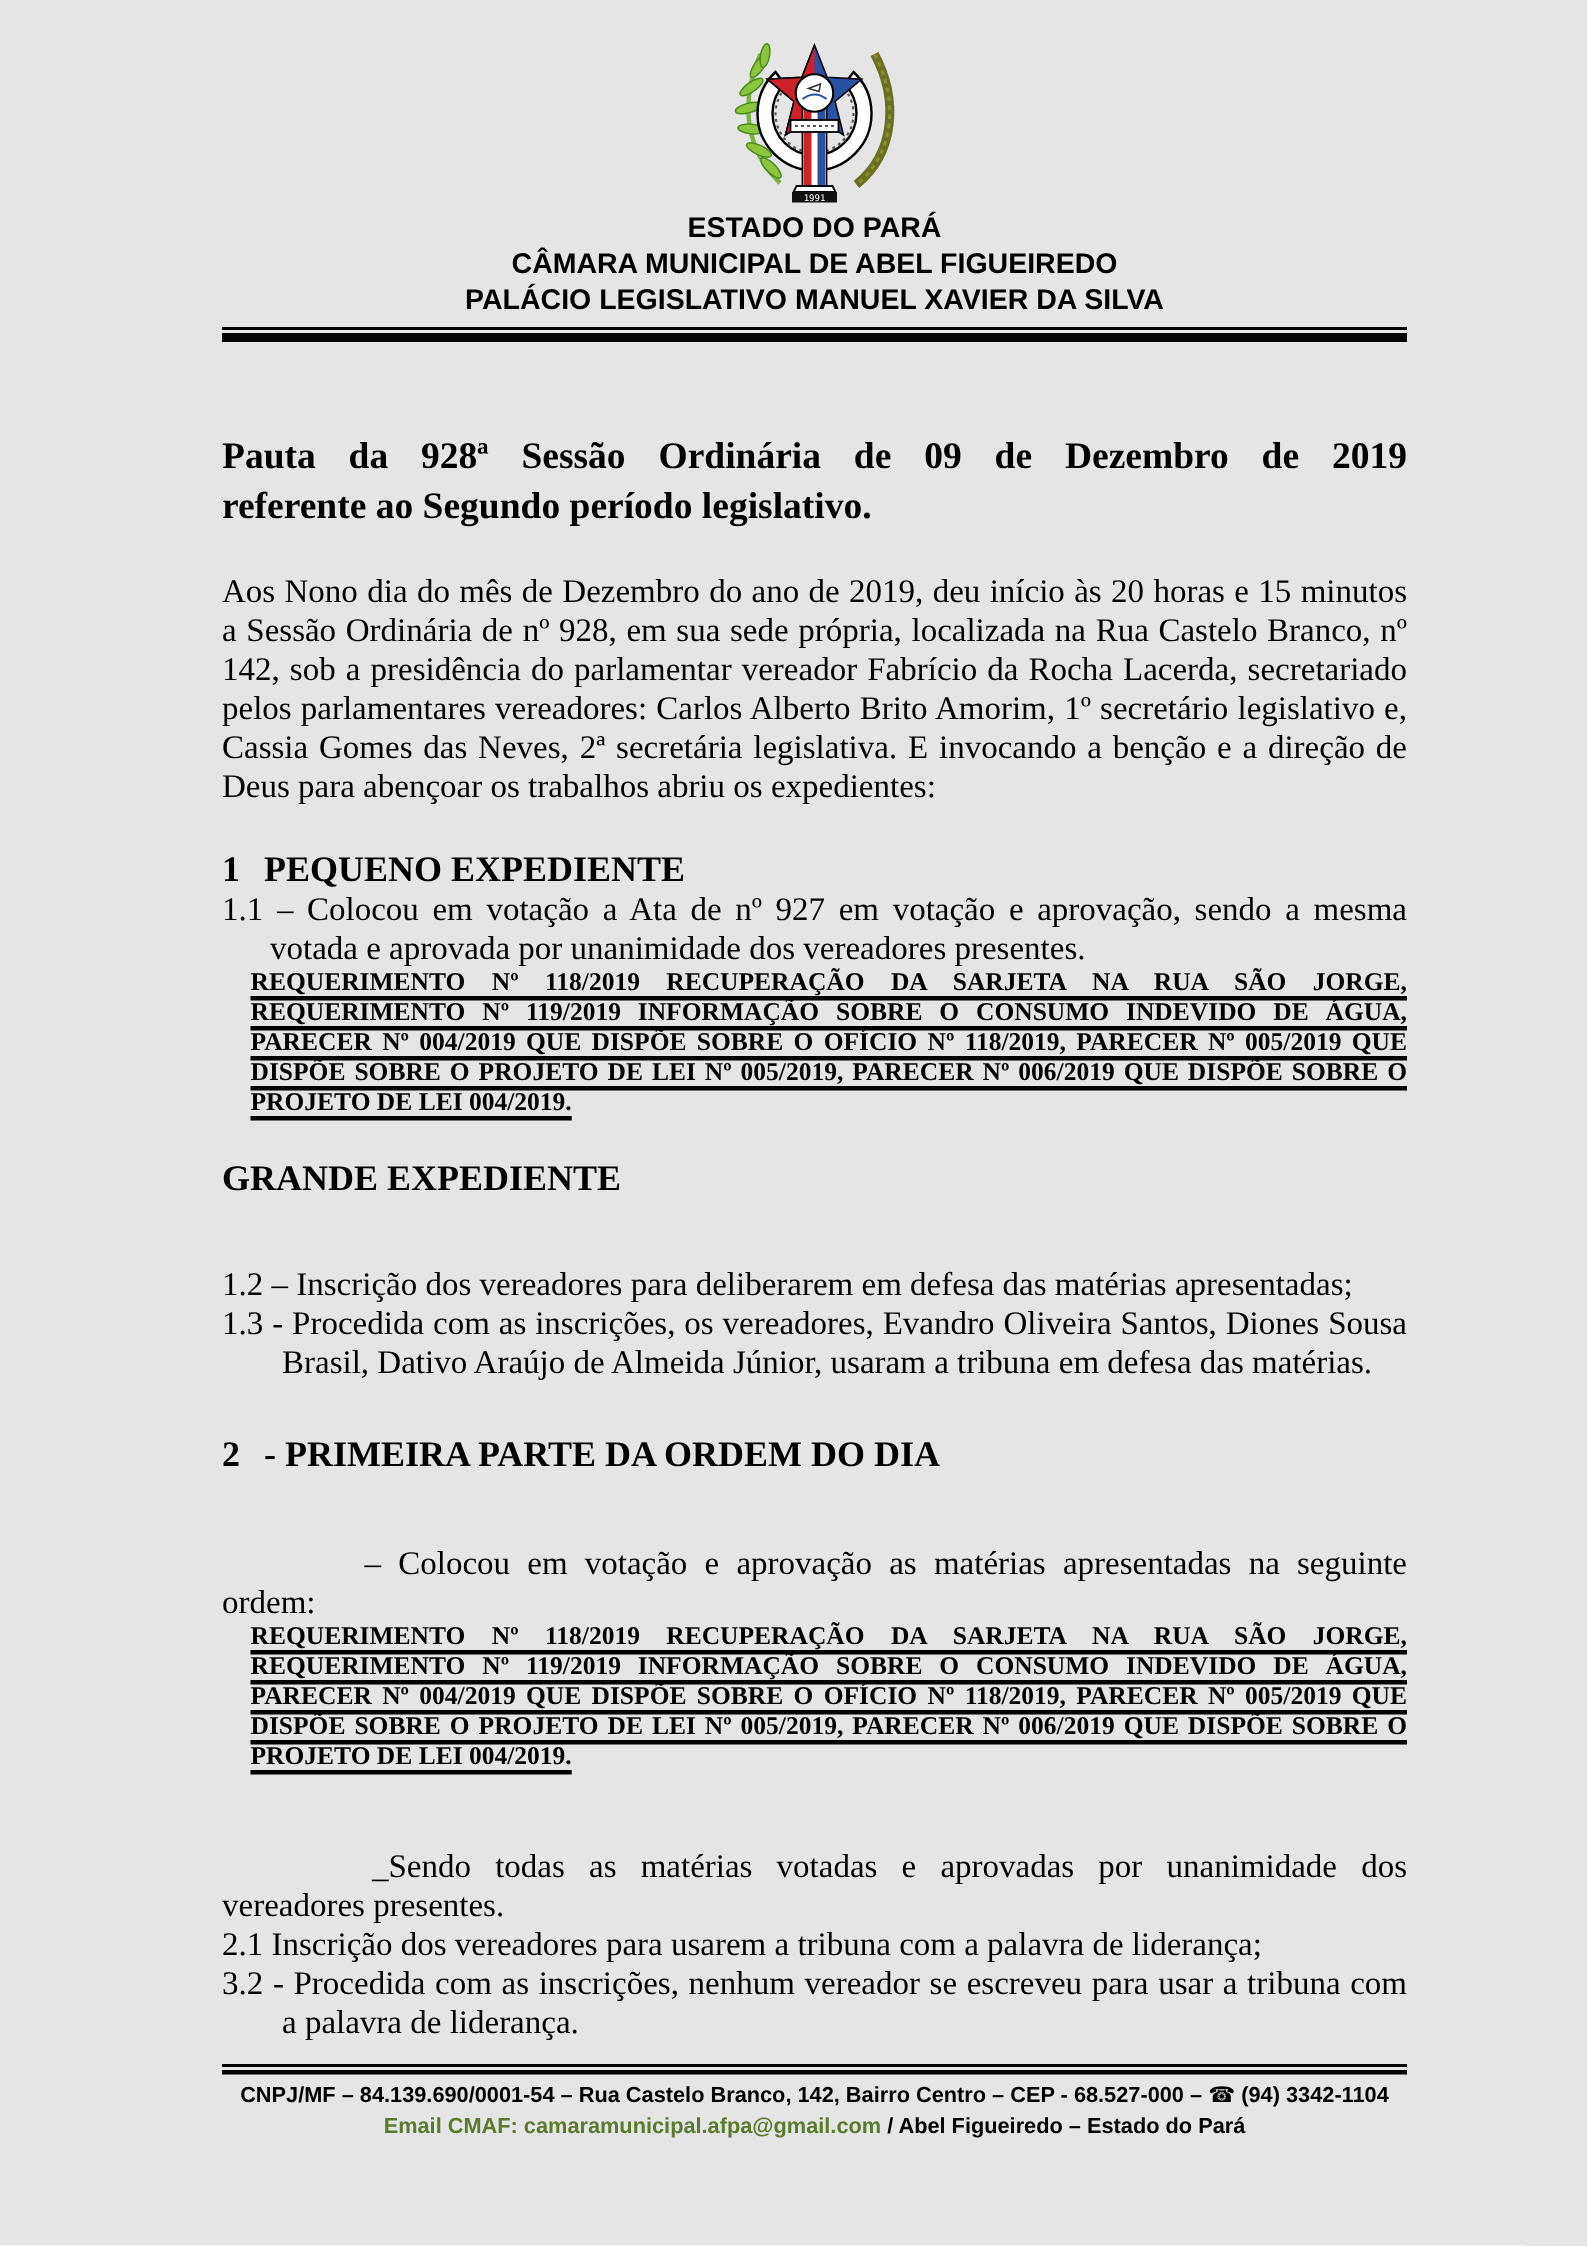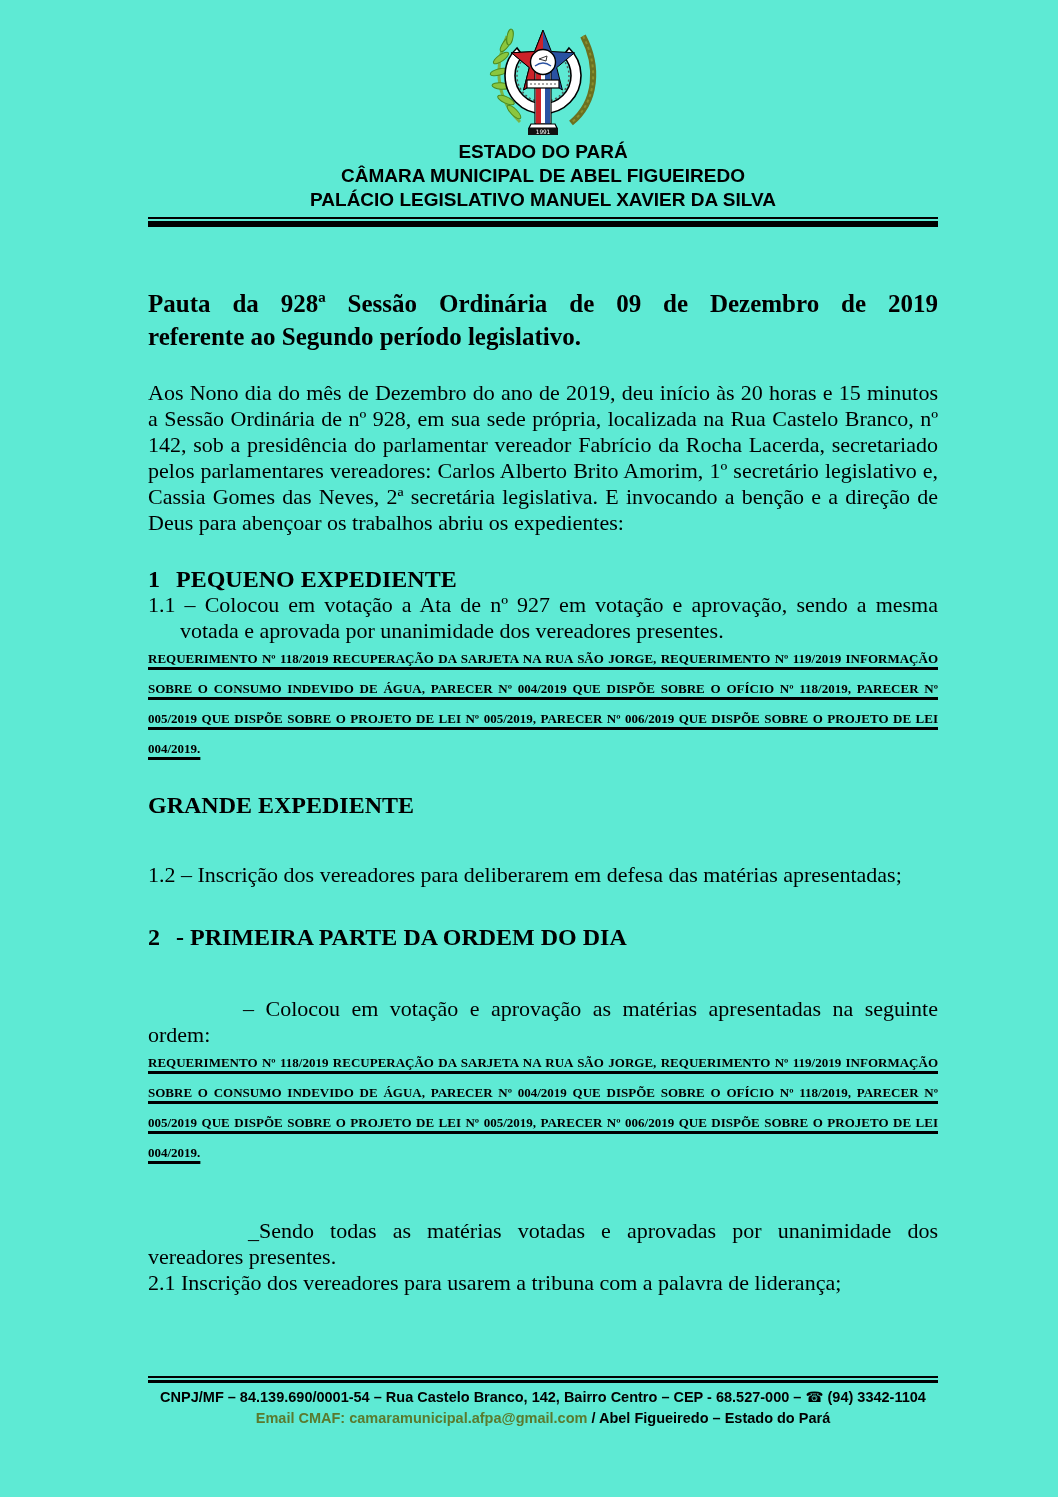--- a/index.html
+++ b/index.html
@@ -1,19 +1,19 @@
 <!DOCTYPE html>
 <html><head>
 <meta charset="utf-8">
 <style>
   html,body{margin:0;padding:0;background:#fff;}
   .page{
     position:relative;
     width:1058px;height:1497px;
-    background:#5eead4;color:#000;
+    background:#e5e5e5;color:#000;
     font-family:"Liberation Serif","DejaVu Serif",serif;
     overflow:hidden;
   }
   .content{position:absolute;left:148px;top:0;width:790px;}
   
   .logo-wrap{padding-top:22px;text-align:center;}
   .org-lines{
     text-align:center;
     font-family:"Liberation Sans","DejaVu Sans",sans-serif;
     font-weight:bold;font-size:19px;line-height:24px;
@@ -37,25 +37,26 @@
   .sec-heading{
     font-weight:bold;font-size:24px;line-height:26px;
     margin-top:30px;
   }
   .sec-heading .num{display:inline-block;min-width:28px;}
   .hang32{padding-left:32px;text-indent:-32px;}
   .hang40{padding-left:40px;text-indent:-40px;}
   .ind95{text-indent:95px;}
   .ind100{text-indent:100px;}
   .materias{
-    font-weight:bold;font-size:13px;line-height:30px;
+    font-weight:bold;font-size:17px;line-height:20px;
     text-align:justify;
     text-decoration:underline;
     text-decoration-thickness:2.5px;
     text-underline-offset:4px;
+    margin-left:19px;
   }
   .grande-heading{margin-top:28px;margin-bottom:44px;}
   .ordem-heading{margin-top:36px;margin-bottom:46px;}
   .sendo{margin-top:50px;}
   
   .footer{
     position:absolute;left:148px;top:1376px;width:790px;
     font-family:"Liberation Sans","DejaVu Sans",sans-serif;
     font-weight:bold;font-size:14.5px;line-height:21px;
     text-align:center;
@@ -136,29 +137,31 @@
     <div class="para intro">Aos Nono dia do mês de Dezembro do ano de 2019, deu início às 20 horas e 15 minutos a Sessão Ordinária de nº 928, em sua sede própria, localizada na Rua Castelo Branco, nº 142, sob a presidência do parlamentar vereador Fabrício da Rocha Lacerda, secretariado pelos parlamentares vereadores: Carlos Alberto Brito Amorim, 1º secretário legislativo e, Cassia Gomes das Neves, 2ª secretária legislativa. E invocando a benção e a direção de Deus para abençoar os trabalhos abriu os expedientes:</div>
 
     <div class="sec-heading">
       <span class="num">1</span><span>PEQUENO EXPEDIENTE</span>
     </div>
     <div class="para hang32">1.1 – Colocou em votação a Ata de nº 927 em votação e aprovação, sendo a mesma votada e aprovada por unanimidade dos vereadores presentes.</div>
     <div class="materias">REQUERIMENTO Nº 118/2019 RECUPERAÇÃO DA SARJETA NA RUA SÃO JORGE, REQUERIMENTO Nº 119/2019 INFORMAÇÃO SOBRE O CONSUMO INDEVIDO DE ÁGUA, PARECER Nº 004/2019 QUE DISPÕE SOBRE O OFÍCIO Nº 118/2019, PARECER Nº 005/2019 QUE DISPÕE SOBRE O PROJETO DE LEI Nº 005/2019, PARECER Nº 006/2019 QUE DISPÕE SOBRE O PROJETO DE LEI 004/2019.</div>
 
     <div class="sec-heading grande-heading">GRANDE EXPEDIENTE</div>
     <div class="para">1.2 – Inscrição dos vereadores para deliberarem em defesa das matérias apresentadas;</div>
+    <div class="para hang40">1.3 - Procedida com as inscrições, os vereadores, Evandro Oliveira Santos, Diones Sousa Brasil, Dativo Araújo de Almeida Júnior, usaram a tribuna em defesa das matérias.</div>
 
     <div class="sec-heading ordem-heading">
       <span class="num">2</span><span>- PRIMEIRA PARTE DA ORDEM DO DIA</span>
     </div>
     <div class="para ind95">– Colocou em votação e aprovação as matérias apresentadas na seguinte ordem:</div>
     <div class="materias">REQUERIMENTO Nº 118/2019 RECUPERAÇÃO DA SARJETA NA RUA SÃO JORGE, REQUERIMENTO Nº 119/2019 INFORMAÇÃO SOBRE O CONSUMO INDEVIDO DE ÁGUA, PARECER Nº 004/2019 QUE DISPÕE SOBRE O OFÍCIO Nº 118/2019, PARECER Nº 005/2019 QUE DISPÕE SOBRE O PROJETO DE LEI Nº 005/2019, PARECER Nº 006/2019 QUE DISPÕE SOBRE O PROJETO DE LEI 004/2019.</div>
 
     <div class="para ind100 sendo">_Sendo todas as matérias votadas e aprovadas por unanimidade dos vereadores presentes.</div>
     <div class="para">2.1 Inscrição dos vereadores para usarem a tribuna com a palavra de liderança;</div>
+    <div class="para hang40">3.2 - Procedida com as inscrições, nenhum vereador se escreveu para usar a tribuna com a palavra de liderança.</div>
 
   </div>
 
   <div class="footer">
     <div class="footer-rule"></div>
     <div class="footer-line"><span>CNPJ/MF – 84.139.690/0001-54 – Rua Castelo Branco, 142, Bairro Centro – CEP - 68.527-000 – </span><span class="phone-glyph">☎</span><span> (94) 3342-1104</span></div>
     <div class="footer-line"><span class="email-green">Email CMAF: camaramunicipal.afpa@gmail.com</span><span> / Abel Figueiredo – Estado do Pará</span></div>
   </div>
 </div>
 

